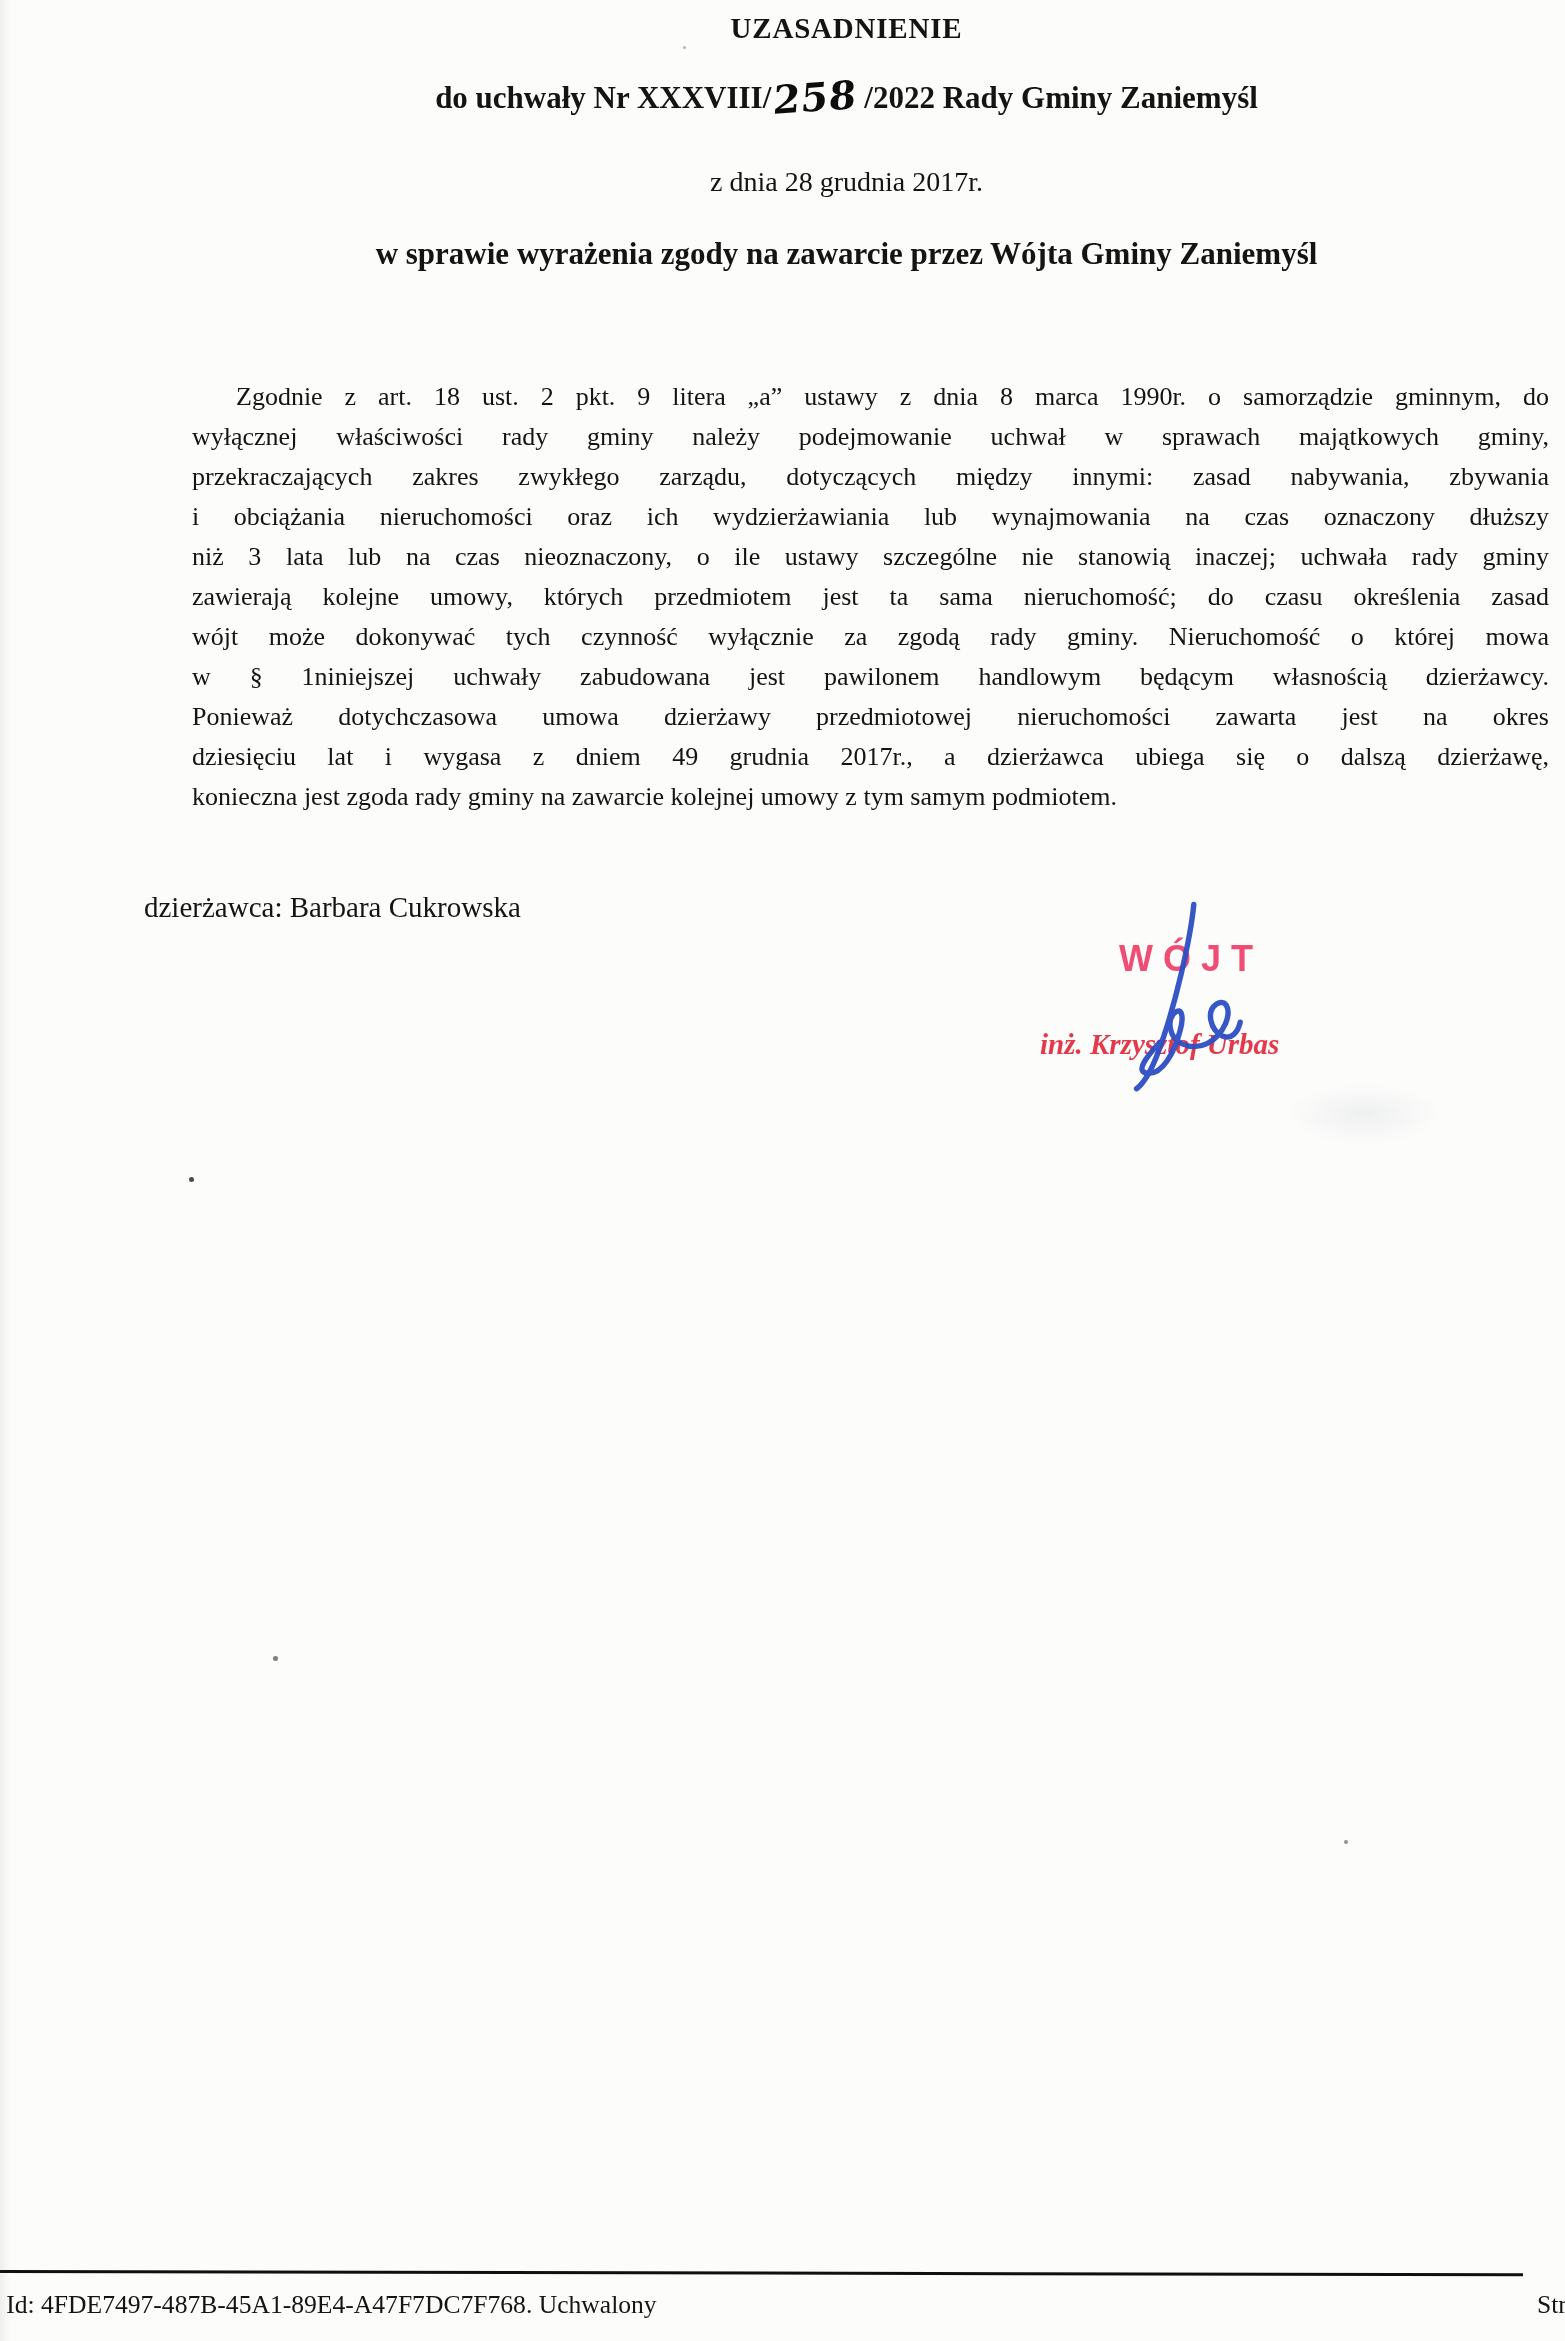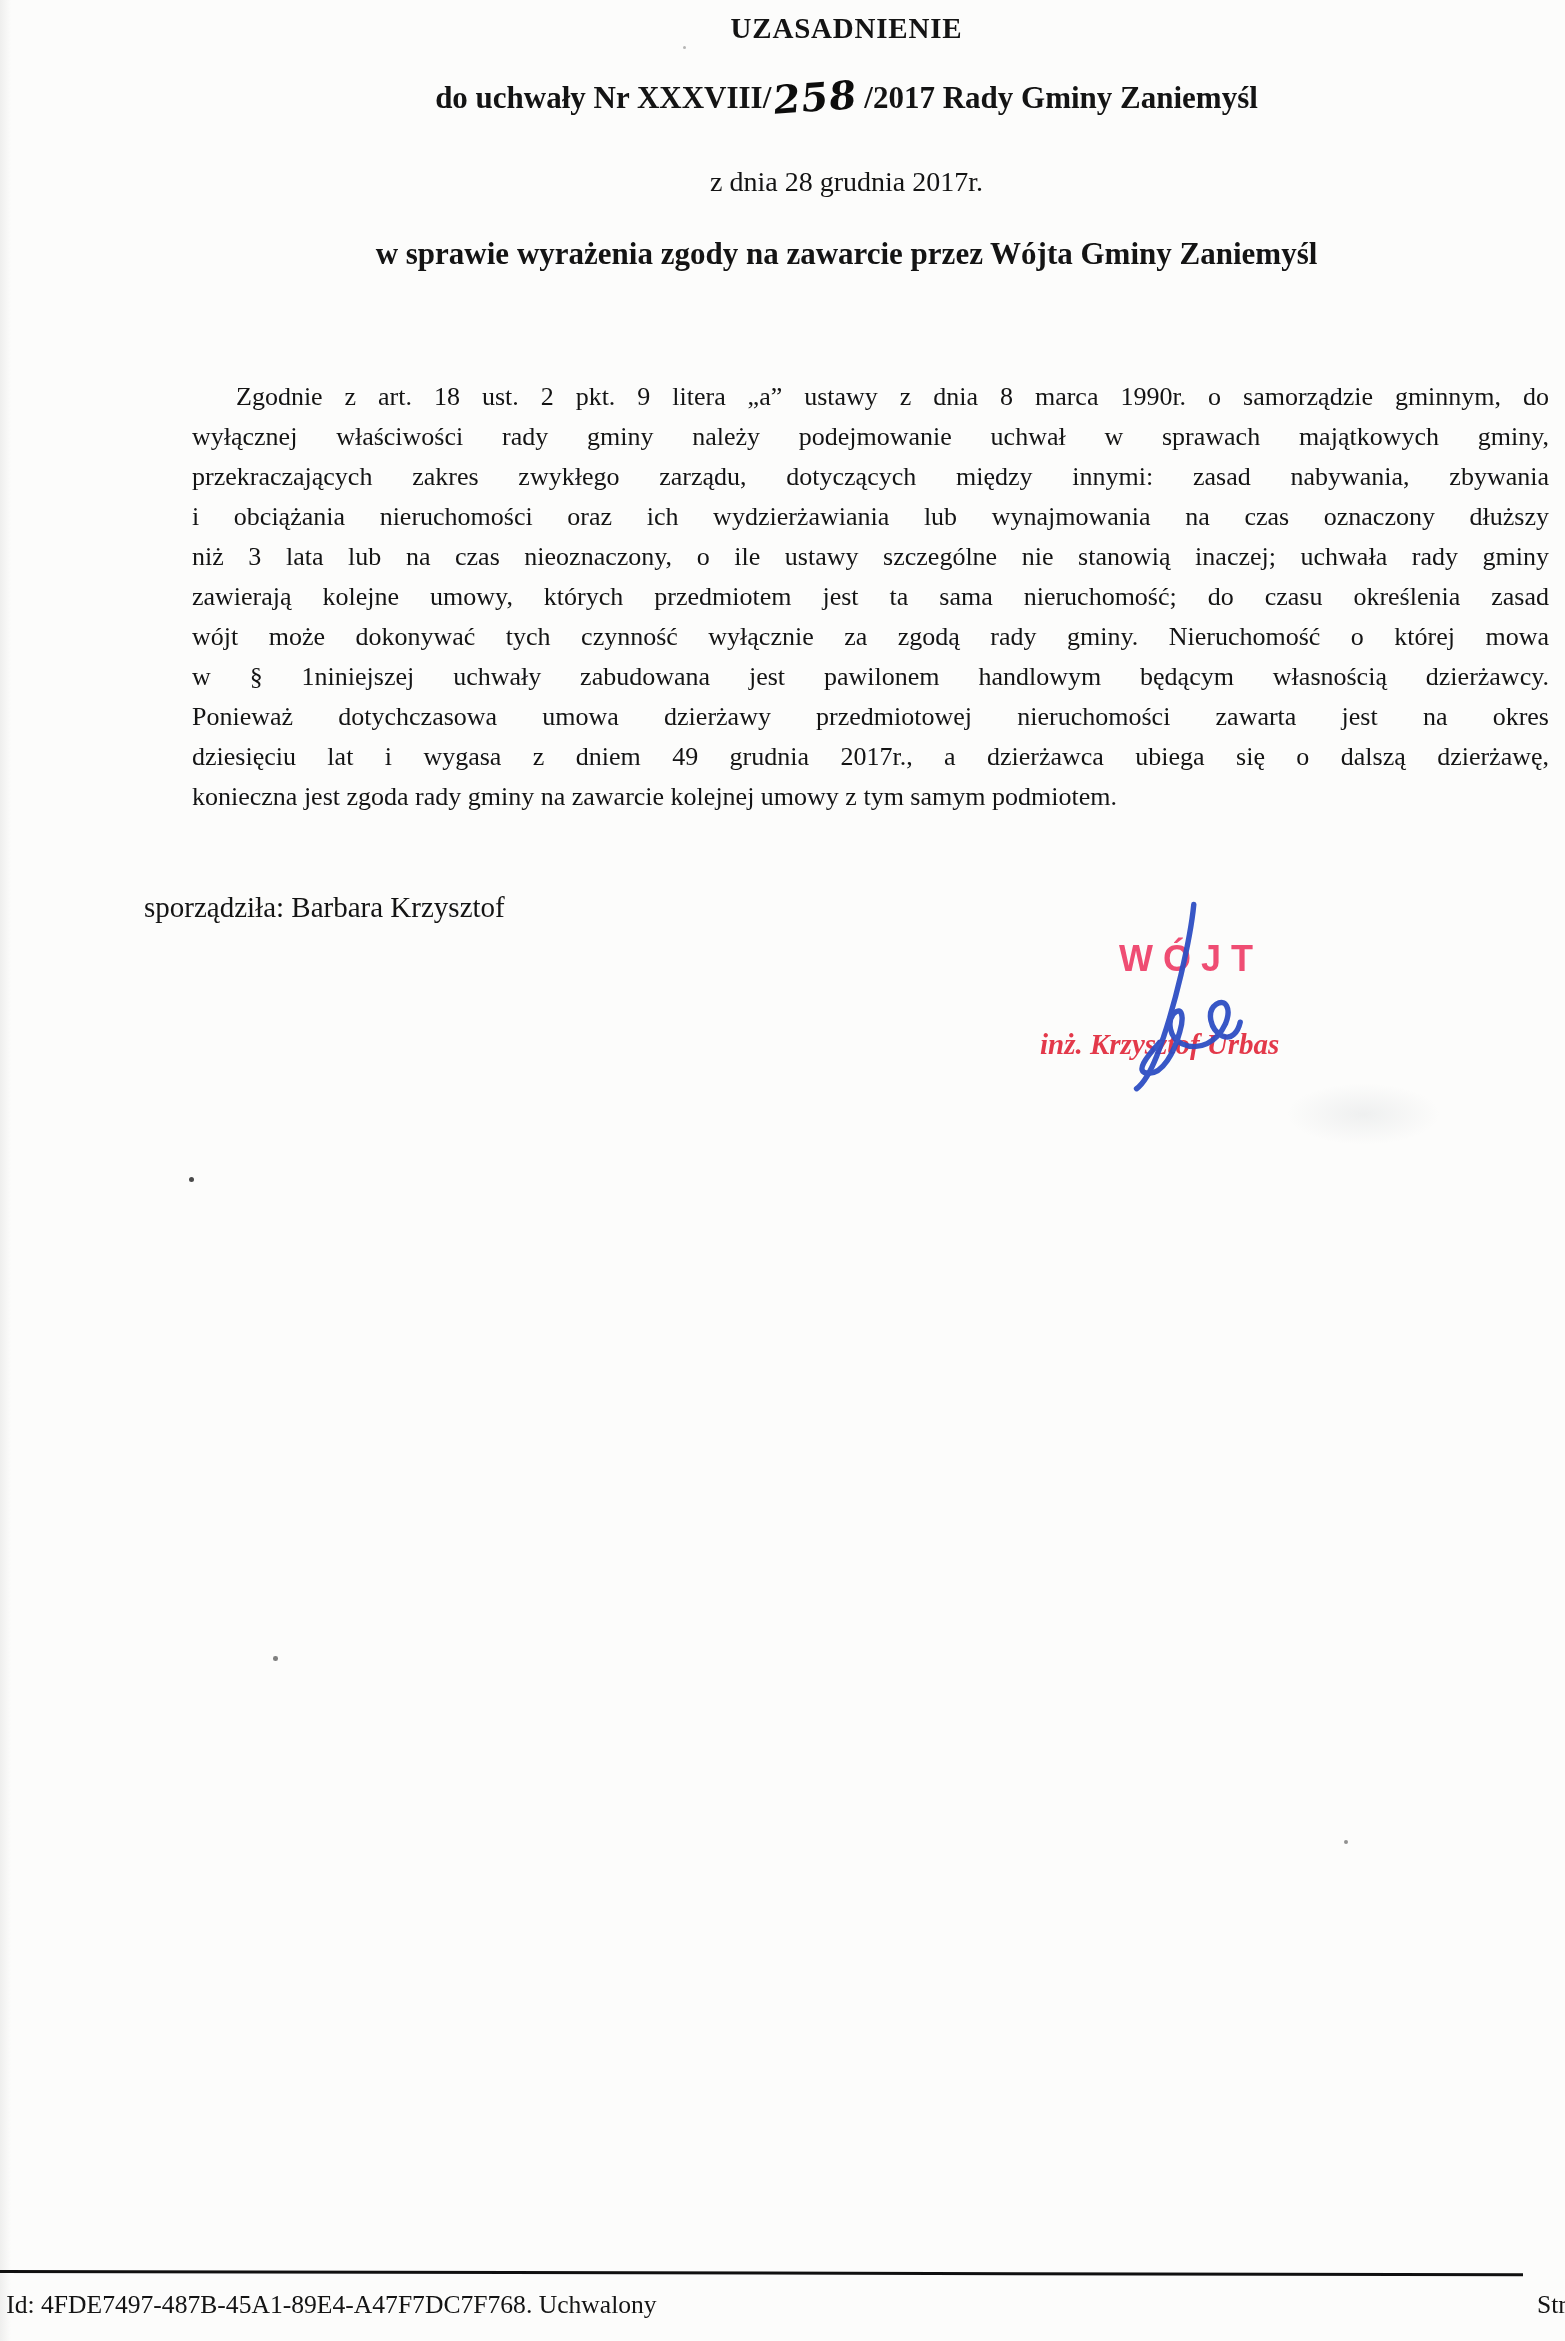--- a/index.html
+++ b/index.html
@@ -74,21 +74,21 @@
 </head>
 <body>
 
 <div class="page">
 
   <div class="content">
 
     <div class="centered doc-title">UZASADNIENIE</div>
 
     <div class="centered doc-subtitle">
-      <span>do uchwały Nr XXXVIII/</span><span class="handwritten">258</span><span>/2017 Rady Gminy Zaniemyśl</span>
+      <span>do uchwały Nr XXXVIII/</span><span class="handwritten">258</span><span>/2022 Rady Gminy Zaniemyśl</span>
     </div>
 
     <div class="centered doc-date">z dnia 28 grudnia 2017r.</div>
 
     <div class="centered doc-subject">
       <div>w sprawie wyrażenia zgody na zawarcie przez Wójta Gminy Zaniemyśl</div>
     </div>
 
     <div class="body-par">
       <div class="jline first">Zgodnie z art. 18 ust. 2 pkt. 9 litera „a” ustawy z dnia 8 marca 1990r. o samorządzie gminnym, do</div>
@@ -97,21 +97,21 @@
       <div class="jline">i obciążania nieruchomości oraz ich wydzierżawiania lub wynajmowania na czas oznaczony dłuższy</div>
       <div class="jline">niż 3 lata lub na czas nieoznaczony, o ile ustawy szczególne nie stanowią inaczej; uchwała rady gminy</div>
       <div class="jline">zawierają kolejne umowy, których przedmiotem jest ta sama nieruchomość; do czasu określenia zasad</div>
       <div class="jline">wójt może dokonywać tych czynność wyłącznie za zgodą rady gminy. Nieruchomość o której mowa</div>
       <div class="jline">w § 1niniejszej uchwały zabudowana jest pawilonem handlowym będącym własnością dzierżawcy.</div>
       <div class="jline">Ponieważ dotychczasowa umowa dzierżawy przedmiotowej nieruchomości zawarta jest na okres</div>
       <div class="jline">dziesięciu lat i wygasa z dniem 49 grudnia 2017r., a dzierżawca ubiega się o dalszą dzierżawę,</div>
       <div class="jline last">konieczna jest zgoda rady gminy na zawarcie kolejnej umowy z tym samym podmiotem.</div>
     </div>
 
-    <div class="prepared">sporządziła: Barbara Krzysztof</div>
+    <div class="prepared">dzierżawca: Barbara Cukrowska</div>
   </div>
 
   <div class="stamp-title">WÓJT</div>
 
   <div class="stamp-name">inż. Krzysztof Urbas</div>
 
   <svg class="sign-ink" viewBox="0 0 420 280">
     <g fill="none" stroke="#2e4fc4" stroke-width="7" stroke-linecap="round" stroke-linejoin="round" opacity="0.95">
       <path d="M222,16 C218,58 198,150 174,212 C166,232 156,248 148,254"></path>
       <path d="M178,194 C160,214 146,232 162,234 C182,236 197,206 204,180

